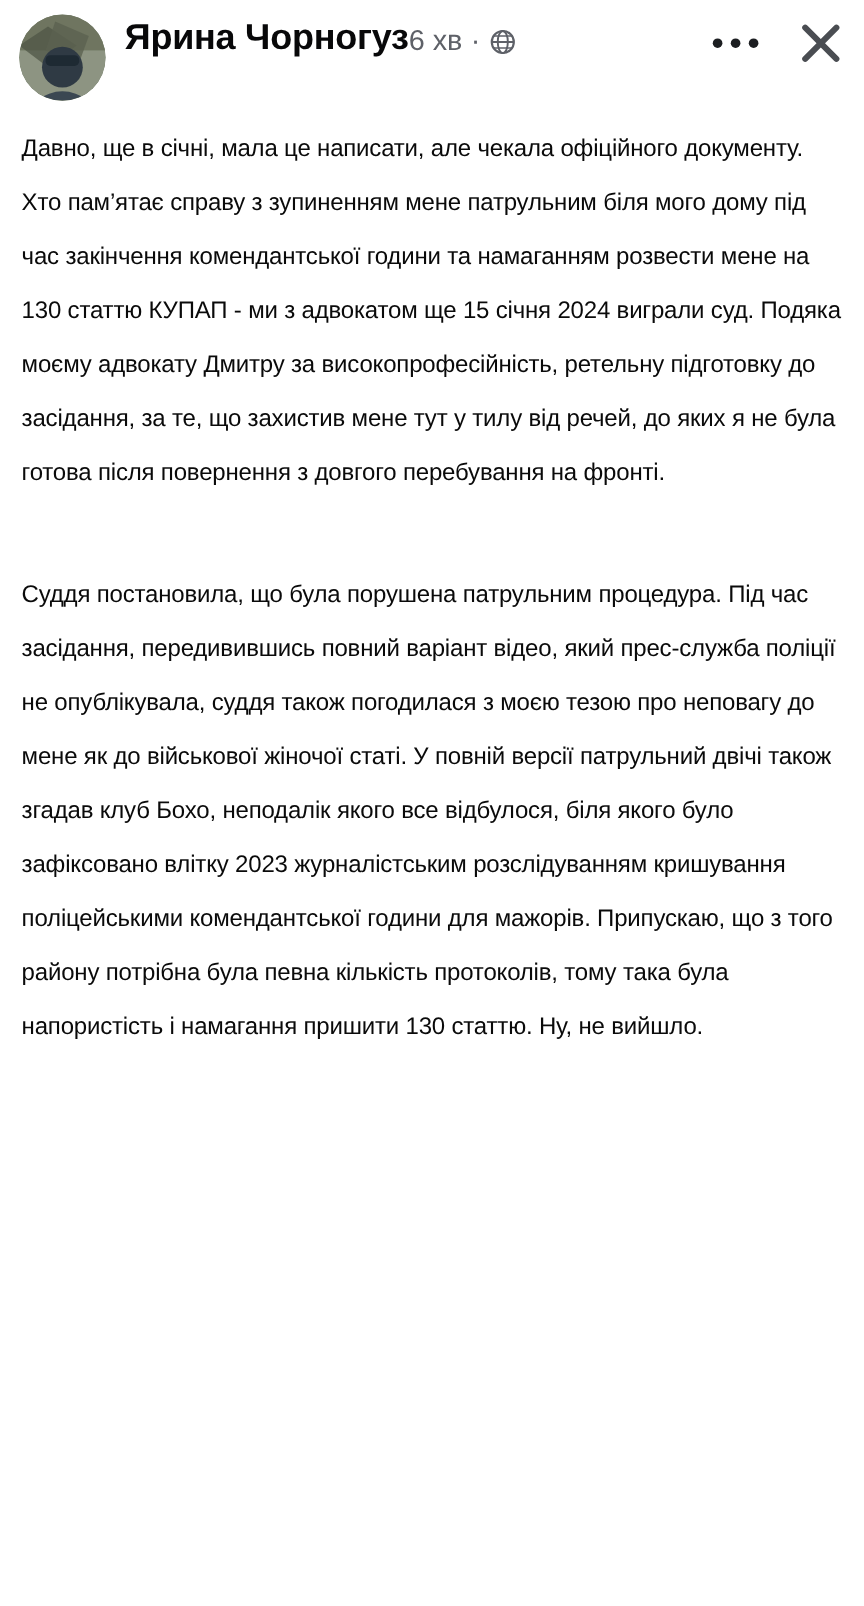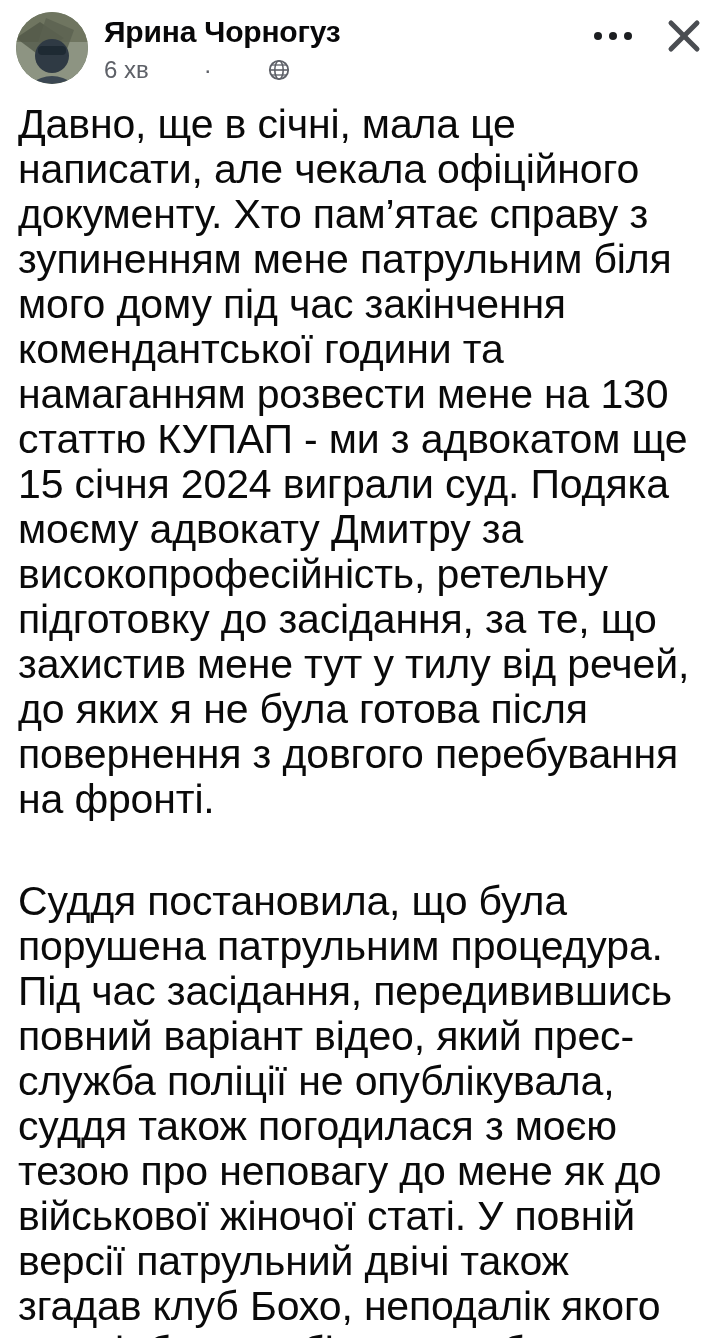--- a/index.html
+++ b/index.html
@@ -34,38 +34,37 @@
     border-radius: 50%;
     flex: 0 0 72px;
     overflow: hidden;
     position: relative;
     background: #6f7a63;
   }
   .avatar svg { display: block; width: 72px; height: 72px; }
   .header-text {
     margin-left: 16px;
     display: flex;
-    flex-direction: column;
+    flex-direction: row;
     justify-content: flex-start;
     padding-top: 2px;
     min-width: 0;
   }
   .author-name {
     font-size: 30px;
     font-weight: bold;
     line-height: 36px;
     color: #080809;
     letter-spacing: -0.2px;
     white-space: nowrap;
   }
   .meta-row {
     display: flex;
     align-items: center;
     margin-top: 6px;
-    gap: 48px;
   }
   .timestamp {
     font-size: 24px;
     color: #5e6168;
     line-height: 28px;
   }
   .meta-dot {
     font-size: 24px;
     color: #5e6168;
     margin: 0 7px;
@@ -99,21 +98,21 @@
     display: flex;
     align-items: center;
     justify-content: center;
   }
   .close-icon svg { display: block; }
   .post-body {
     padding: 6px 18px 0 18px;
   }
   .post-body p {
     margin: 0;
-    font-size: 41px;
+    font-size: 20px;
     line-height: 45px;
     color: #0a0a0a;
     letter-spacing: -0.15px;
     word-wrap: break-word;
   }
   .post-body p + p {
     margin-top: 57px;
   }
 </style>
 </head>

